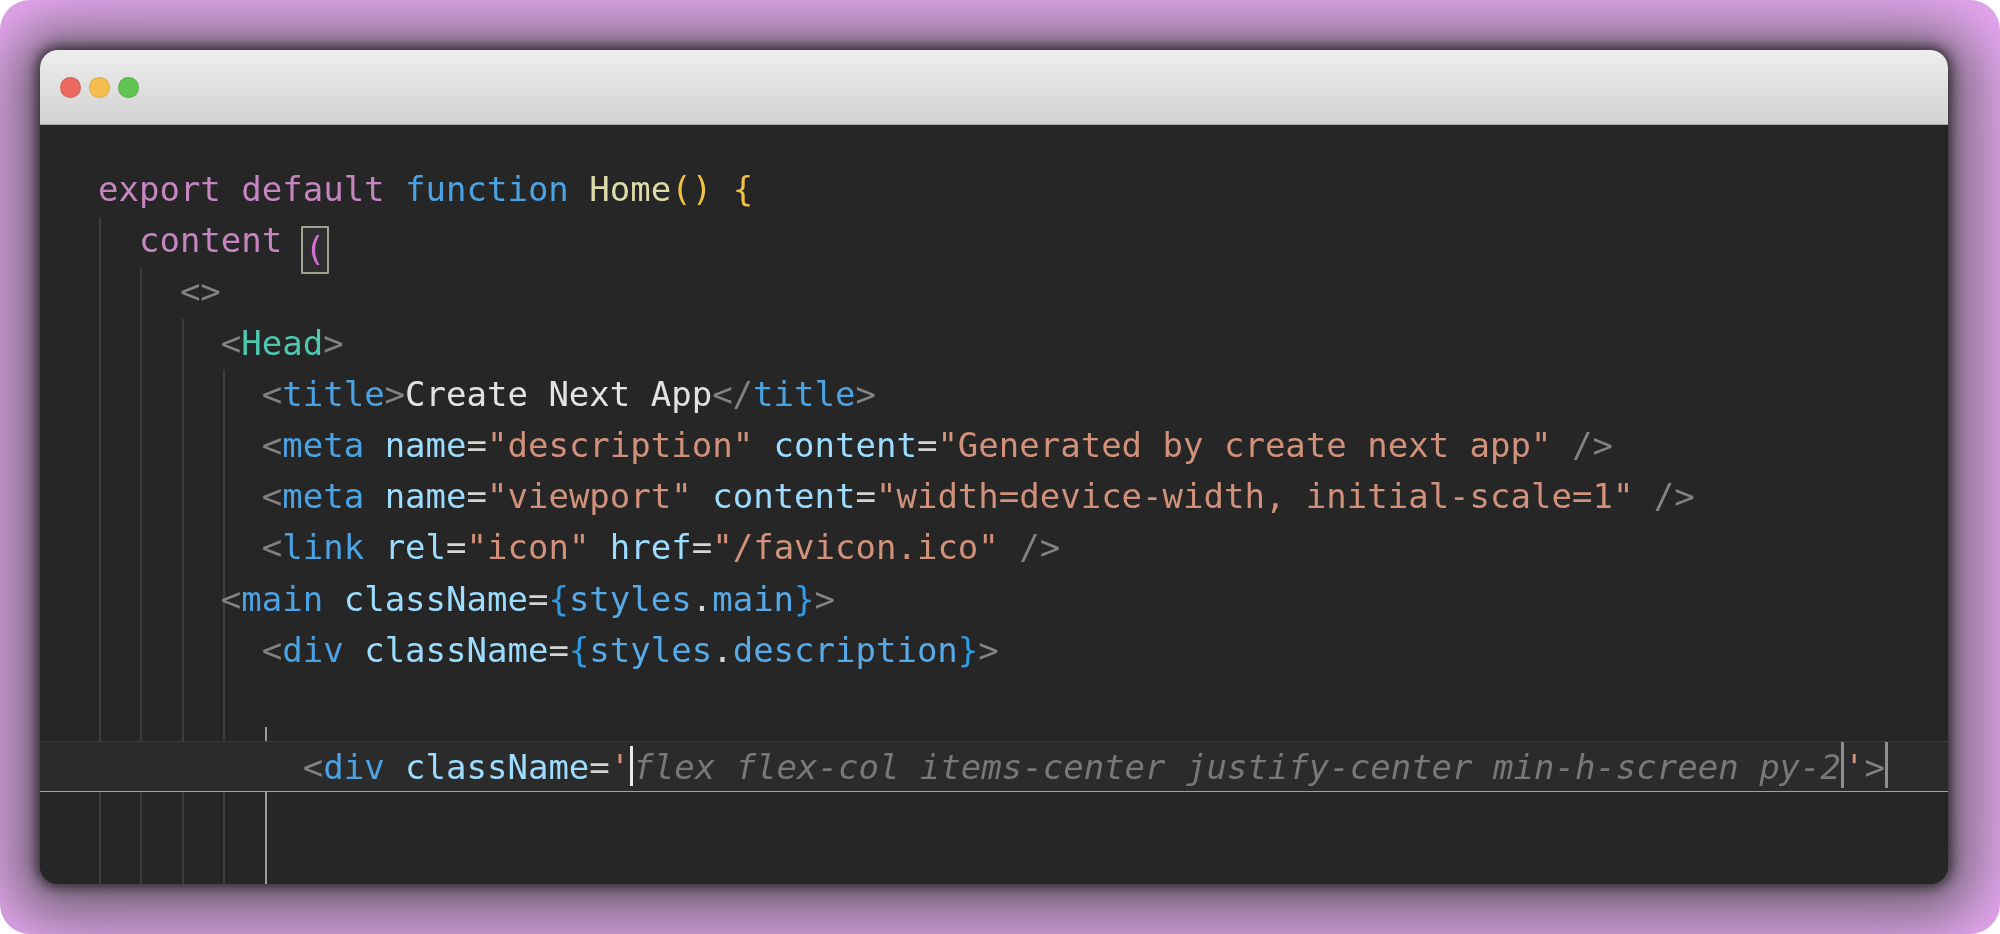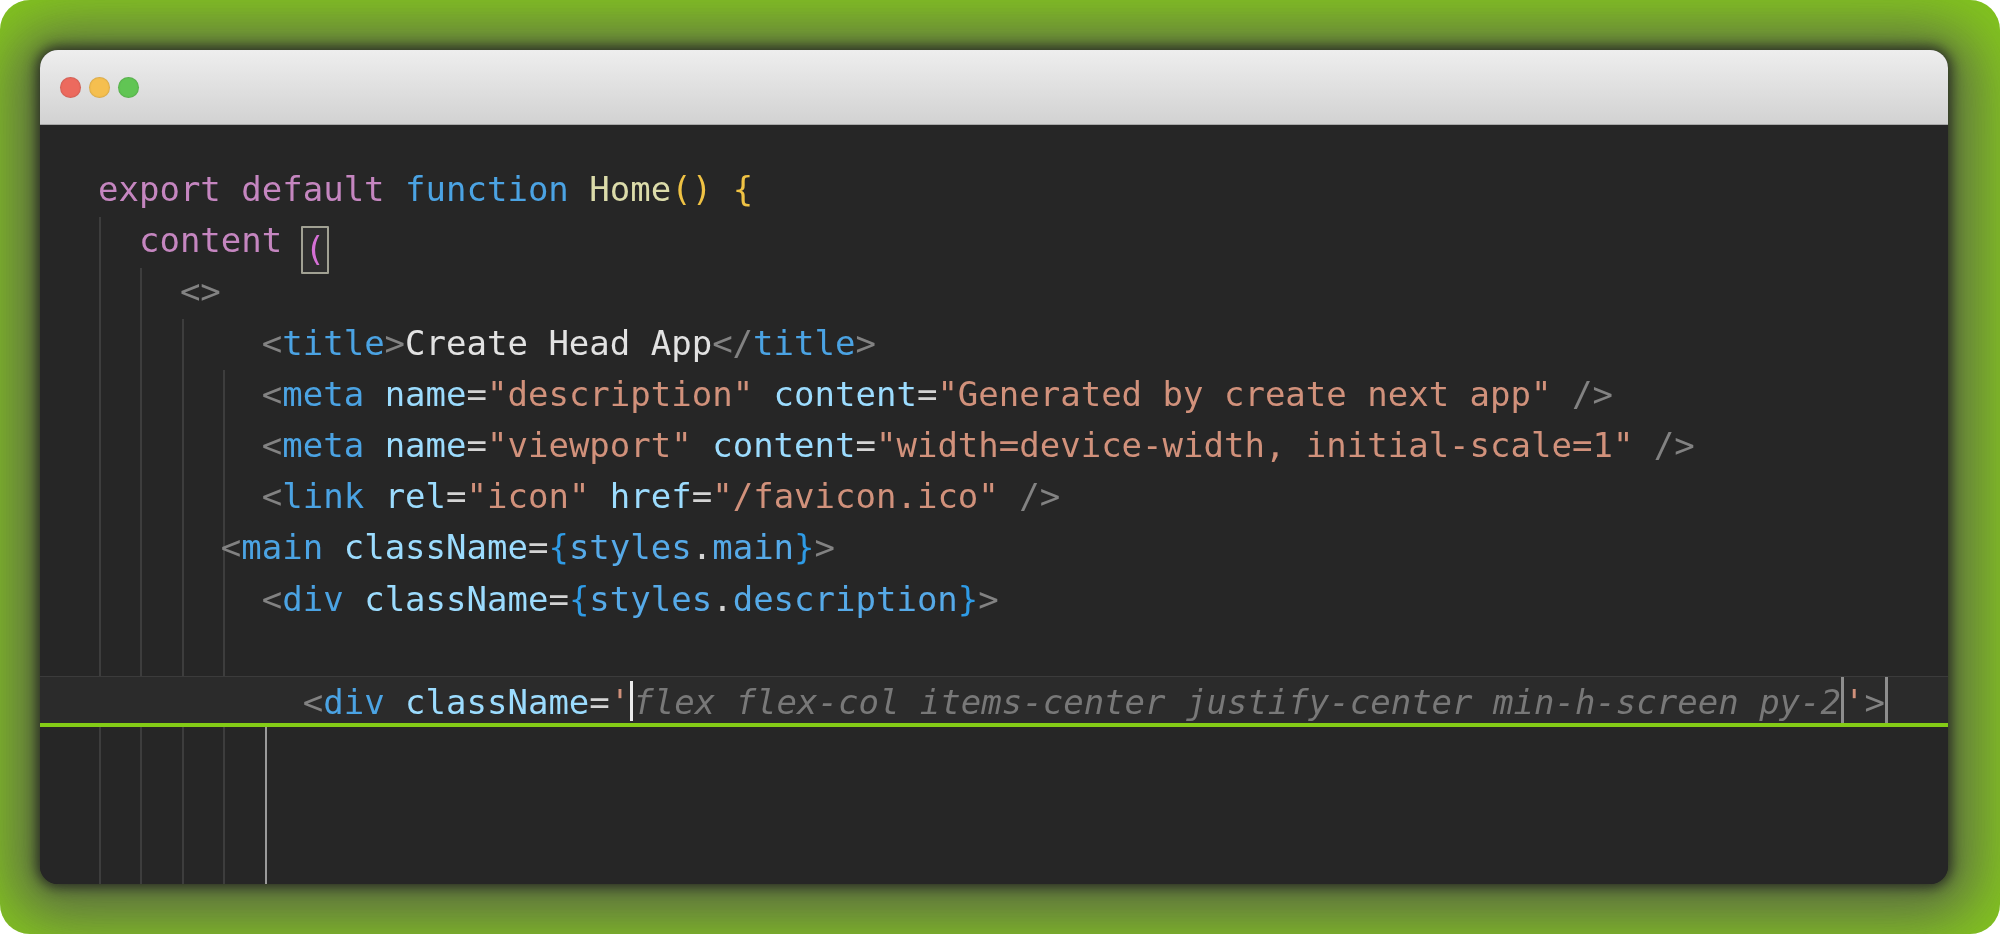--- a/index.html
+++ b/index.html
@@ -1,26 +1,26 @@
 <!DOCTYPE html>
 <html><head>
 <meta charset="utf-8">
 <style>
   html,body{margin:0;padding:0;background:#ffffff;}
-  .canvas{position:relative;width:2000px;height:934px;background:#84cc16;border-radius:30px;overflow:hidden;font-family:"DejaVu Sans Mono",monospace;}
+  .canvas{position:relative;width:2000px;height:934px;background:#f0abfc;border-radius:30px;overflow:hidden;font-family:"DejaVu Sans Mono",monospace;}
   .window{position:absolute;left:40px;top:50px;width:1908px;height:834px;border-radius:18px;background:#262626;
           box-shadow:0 0 13px 3px rgba(32,32,32,0.9),0 6px 48px 24px rgba(72,72,72,0.6),0 10px 100px 58px rgba(112,112,112,0.35);}
   .titlebar{position:absolute;left:0;top:0;width:100%;height:75px;box-sizing:border-box;border-radius:18px 18px 0 0;
             background:linear-gradient(#EEEEEE,#D2D2D2);border-bottom:1px solid #A8A8A8;
             display:flex;align-items:center;padding-left:20px;gap:8px;}
   .light{width:21px;height:21px;border-radius:50%;box-shadow:inset 0 0 2px rgba(0,0,0,0.28);border:none;padding:0;}
   .editor{position:absolute;left:0;top:76px;width:100%;height:758px;background:#262626;border-radius:0 0 18px 18px;overflow:hidden;}
   .code{position:absolute;left:0;top:38px;width:100%;font-size:34px;line-height:51.2px;color:#D4D4D4;}
   .line{white-space:pre;height:51.2px;padding-left:58px;box-sizing:border-box;}
-  .line.current{background:#2B2B2B;border-top:1px solid #3B3B3B;border-bottom:4px solid #84cc16;}
+  .line.current{background:#2B2B2B;border-top:1px solid #3B3B3B;border-bottom:1px solid #84cc16;margin-top:14px;}
   .guide{position:absolute;width:2px;background:#3D3D3D;}
   .guide.active{background:#9A9A9A;}
   .tk-kw{color:#C586C0;}
   .tk-blue{color:#4BA3E3;}
   .tk-attr{color:#9CDCFE;}
   .tk-str{color:#D1917B;}
   .tk-punct{color:#828282;}
   .tk-component{color:#4EC9B0;}
   .tk-fname{color:#DCDCAA;}
   .tk-gold{color:#EFC244;}
@@ -52,21 +52,22 @@
           <div class="guide" style="left: 59px; top: 91px; height: 667px;"></div>
           <div class="guide" style="left: 100px; top: 142px; height: 616px;"></div>
           <div class="guide" style="left: 142px; top: 193px; height: 565px;"></div>
           <div class="guide" style="left: 183px; top: 244px; height: 514px;"></div>
           <div class="guide active" style="left: 225px; top: 601px; height: 157px;"></div>
         </div>
       <div class="code" id="code-lines">
           <div class="line"><span class="tk-kw">export default</span><span class="tk-plain"> </span><span class="tk-blue">function</span><span class="tk-plain"> </span><span class="tk-fname">Home</span><span class="tk-gold">()</span><span class="tk-plain"> </span><span class="tk-gold">{</span></div>
           <div class="line"><span class="tk-plain">  </span><span class="tk-kw">content</span><span class="tk-plain"> </span><span class="tk-parenbox">(</span></div>
           <div class="line"><span class="tk-plain">    </span><span class="tk-punct">&lt;&gt;</span></div>
-          <div class="line"><span class="tk-plain">        </span><span class="tk-punct">&lt;</span><span class="tk-blue">title</span><span class="tk-punct">&gt;</span><span class="tk-text">Create Head App</span><span class="tk-punct">&lt;/</span><span class="tk-blue">title</span><span class="tk-punct">&gt;</span></div>
+          <div class="line"><span class="tk-plain">      </span><span class="tk-punct">&lt;</span><span class="tk-component">Head</span><span class="tk-punct">&gt;</span></div>
+          <div class="line"><span class="tk-plain">        </span><span class="tk-punct">&lt;</span><span class="tk-blue">title</span><span class="tk-punct">&gt;</span><span class="tk-text">Create Next App</span><span class="tk-punct">&lt;/</span><span class="tk-blue">title</span><span class="tk-punct">&gt;</span></div>
           <div class="line"><span class="tk-plain">        </span><span class="tk-punct">&lt;</span><span class="tk-blue">meta</span><span class="tk-plain"> </span><span class="tk-attr">name</span><span class="tk-plain">=</span><span class="tk-str">"description"</span><span class="tk-plain"> </span><span class="tk-attr">content</span><span class="tk-plain">=</span><span class="tk-str">"Generated by create next app"</span><span class="tk-plain"> </span><span class="tk-punct">/&gt;</span></div>
           <div class="line"><span class="tk-plain">        </span><span class="tk-punct">&lt;</span><span class="tk-blue">meta</span><span class="tk-plain"> </span><span class="tk-attr">name</span><span class="tk-plain">=</span><span class="tk-str">"viewport"</span><span class="tk-plain"> </span><span class="tk-attr">content</span><span class="tk-plain">=</span><span class="tk-str">"width=device-width, initial-scale=1"</span><span class="tk-plain"> </span><span class="tk-punct">/&gt;</span></div>
           <div class="line"><span class="tk-plain">        </span><span class="tk-punct">&lt;</span><span class="tk-blue">link</span><span class="tk-plain"> </span><span class="tk-attr">rel</span><span class="tk-plain">=</span><span class="tk-str">"icon"</span><span class="tk-plain"> </span><span class="tk-attr">href</span><span class="tk-plain">=</span><span class="tk-str">"/favicon.ico"</span><span class="tk-plain"> </span><span class="tk-punct">/&gt;</span></div>
           <div class="line"><span class="tk-plain">      </span><span class="tk-punct">&lt;</span><span class="tk-blue">main</span><span class="tk-plain"> </span><span class="tk-attr">className</span><span class="tk-plain">=</span><span class="tk-brblue">{</span><span class="tk-obj">styles</span><span class="tk-plain">.</span><span class="tk-obj">main</span><span class="tk-brblue">}</span><span class="tk-punct">&gt;</span></div>
           <div class="line"><span class="tk-plain">        </span><span class="tk-punct">&lt;</span><span class="tk-blue">div</span><span class="tk-plain"> </span><span class="tk-attr">className</span><span class="tk-plain">=</span><span class="tk-brblue">{</span><span class="tk-obj">styles</span><span class="tk-plain">.</span><span class="tk-obj">description</span><span class="tk-brblue">}</span><span class="tk-punct">&gt;</span></div>
           <div class="line"></div>
           <div class="line current"><span class="tk-plain">          </span><span class="tk-punct">&lt;</span><span class="tk-blue">div</span><span class="tk-plain"> </span><span class="tk-attr">className</span><span class="tk-plain">=</span><span class="tk-str">'</span><span class="tk-cursor"></span><span class="tk-ghost">flex flex-col items-center justify-center min-h-screen py-2</span><span class="tk-bar"></span><span class="tk-str">'</span><span class="tk-punct">&gt;</span><span class="tk-bar"></span></div>
           <div class="line"></div>
         </div>
     </div>

